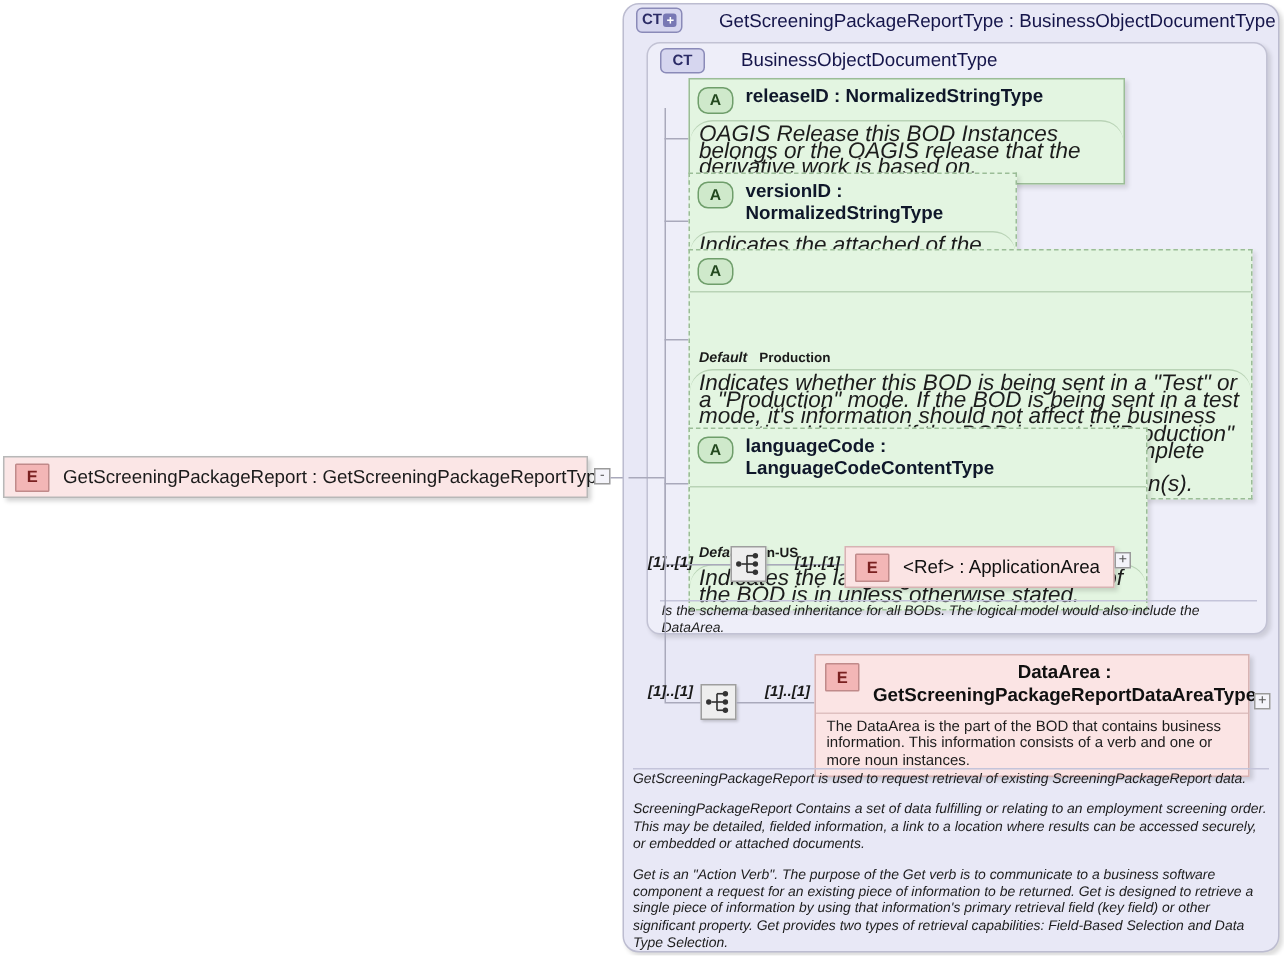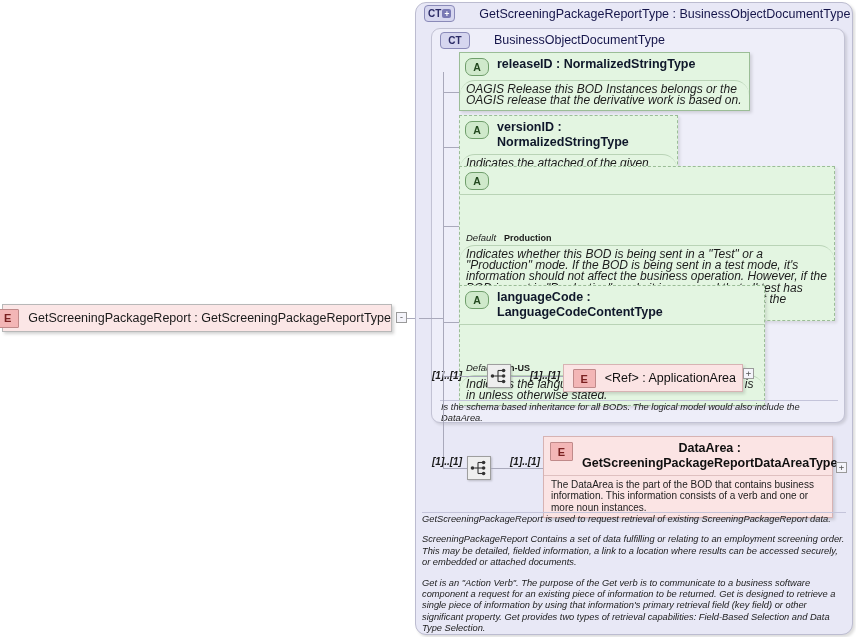--- a/index.html
+++ b/index.html
@@ -9,21 +9,21 @@
   }
   body {
     width: 856px;
     height: 637px;
     position: relative;
     font-family: "Liberation Sans", sans-serif;
     overflow: hidden;
   }
 
   
-  .abs { position: absolute; box-sizing: border-box; justify-content: flex-end; }
+  .abs { position: absolute; box-sizing: border-box; }
 
   
   #root-element-box {
     left: 2px; top: 304px; width: 390px; height: 28px;
     background: #fbe6e6;
     border: 1px solid #b8b8b8;
     display: flex; align-items: center;
     box-shadow: 2px 2px 3px rgba(0,0,0,0.18);
   }
   #root-element-box .badge-e {
@@ -146,26 +146,26 @@
   .attr-name.centered { text-align: center; }
   .attr-default {
     border-top: 1px solid #b9d3b6;
     padding: 2px 6px 2px 6px;
     font-size: 9.5px;
     color: #1a1a1a;
     display: flex;
     align-items: baseline;
     gap: 8px;
   }
-  .attr-default .dk { font-style: italic; }
+  .attr-default .dk { font-style: italic; font-weight: bold; }
   .attr-default .dv { font-weight: bold; font-size: 9px; margin-top: 36px; }
   .attr-doc {
     border-top: 1px solid #b9d3b6;
     padding: 3px 6px 4px 6px;
-    font-size: 12px;
+    font-size: 15px;
     font-style: italic;
     color: #1c1c1c;
     line-height: 11.2px;
     border-radius: 15px;
   }
 
   
   .elem-box {
     background: #fbe4e4;
     border: 1px solid #d7b3b3;

